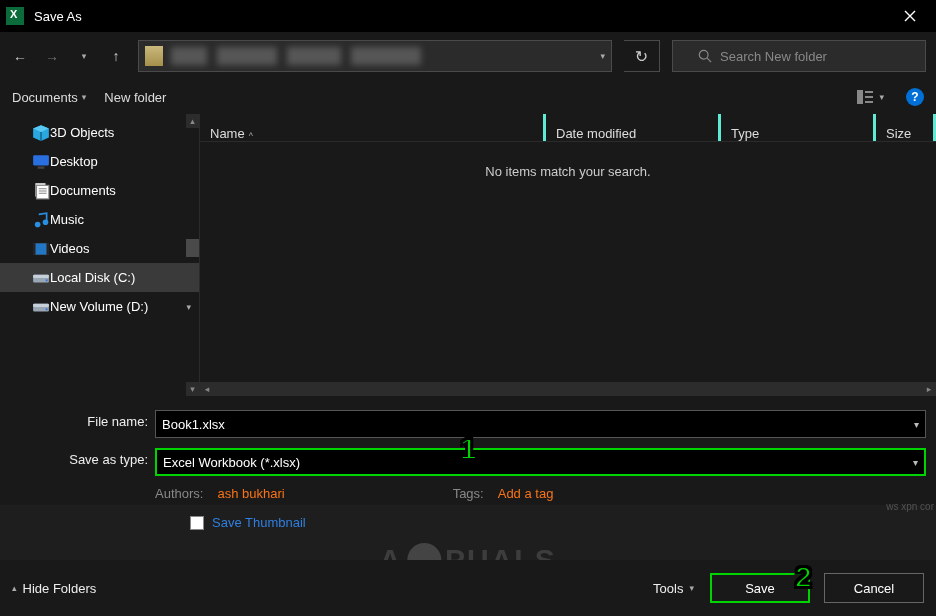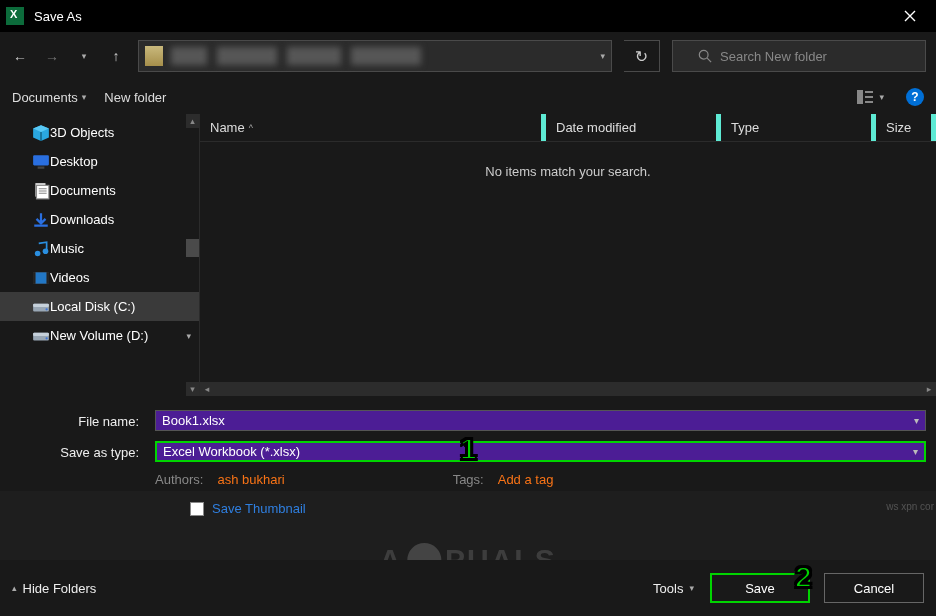--- a/index.html
+++ b/index.html
@@ -136,21 +136,21 @@
     position:relative;
     display:flex; flex-direction:column;
   }
   .colheaders {
     display:flex;
     height:28px;
     align-items:center;
     border-bottom:1px solid #2b2b2b;
     color:#ddd;
   }
-  .colheaders .col { padding:0 10px; border-right:5px solid #5eead4; height:100%; display:flex; align-items:center; gap:4px;}
+  .colheaders .col { padding:0 10px; border-right:3px solid #5eead4; height:100%; display:flex; align-items:flex-end; gap:4px;}
   .col-name{flex:1;}
   .col-date{width:175px;}
   .col-type{width:155px;}
   .col-size{width:60px; border-right:none;}
   .empty-msg {
     text-align:center;
     color:#ccc;
     margin-top:22px;
   }
   .hscroll{
@@ -162,25 +162,25 @@
   .hscroll .track{flex:1;background:#2c2c2c;height:14px;}
 
   
   .form {
     padding: 14px 10px 4px 10px;
     display:grid;
     grid-template-columns: 145px 1fr;
     row-gap: 10px;
     background:#191919;
   }
-  .form label { text-align:right; padding-right:16px; color:#eee; padding-top:4px;}
+  .form label { text-align:right; padding-right:7px; color:#eee; padding-top:4px;}
   .inputbox {
-    height:21px;
+    height:28px;
     border:1px solid #555;
-    background:#4c1d95;
+    background:#000000;
     color:#fff;
     display:flex; align-items:center;
     padding:0 6px;
     position:relative;
   }
   .inputbox .chev {
     position:absolute; right:6px; color:#bbb; font-size:10px;
   }
   .type-row .inputbox { border:2px solid #00d400; }
   .meta-row { display:flex; align-items:center; gap:14px; }
@@ -330,27 +330,20 @@
         </svg>
       <span>Desktop</span>
     </div>
     <div class="tree-item">
       <svg class="ico" viewBox="0 0 16 16">
           <rect x="3" y="1" width="9" height="12" fill="#ddd"></rect>
           <rect x="4" y="3" width="11" height="12" fill="#fff" stroke="#888"></rect>
           <path d="M6 6h7M6 8h7M6 10h7" stroke="#888"></path>
         </svg>
       <span>Documents</span>
-    </div>
-    <div class="tree-item">
-      <svg class="ico" viewBox="0 0 16 16">
-          <path d="M8 2 V10 M4 7 L8 11 L12 7" stroke="#2a6fe0" stroke-width="2" fill="none"></path>
-          <rect x="2" y="12" width="12" height="2" fill="#2a6fe0"></rect>
-        </svg>
-      <span>Downloads</span>
     </div>
     <div class="tree-item">
       <svg class="ico" viewBox="0 0 16 16">
           <path d="M6 3 L13 2 V10" stroke="#2a8fe0" stroke-width="1.5" fill="none"></path>
           <circle cx="5" cy="12" r="2.5" fill="#2a8fe0"></circle>
           <circle cx="12" cy="10" r="2.5" fill="#2a8fe0"></circle>
         </svg>
       <span>Music</span>
     </div>
     <div class="tree-item">

